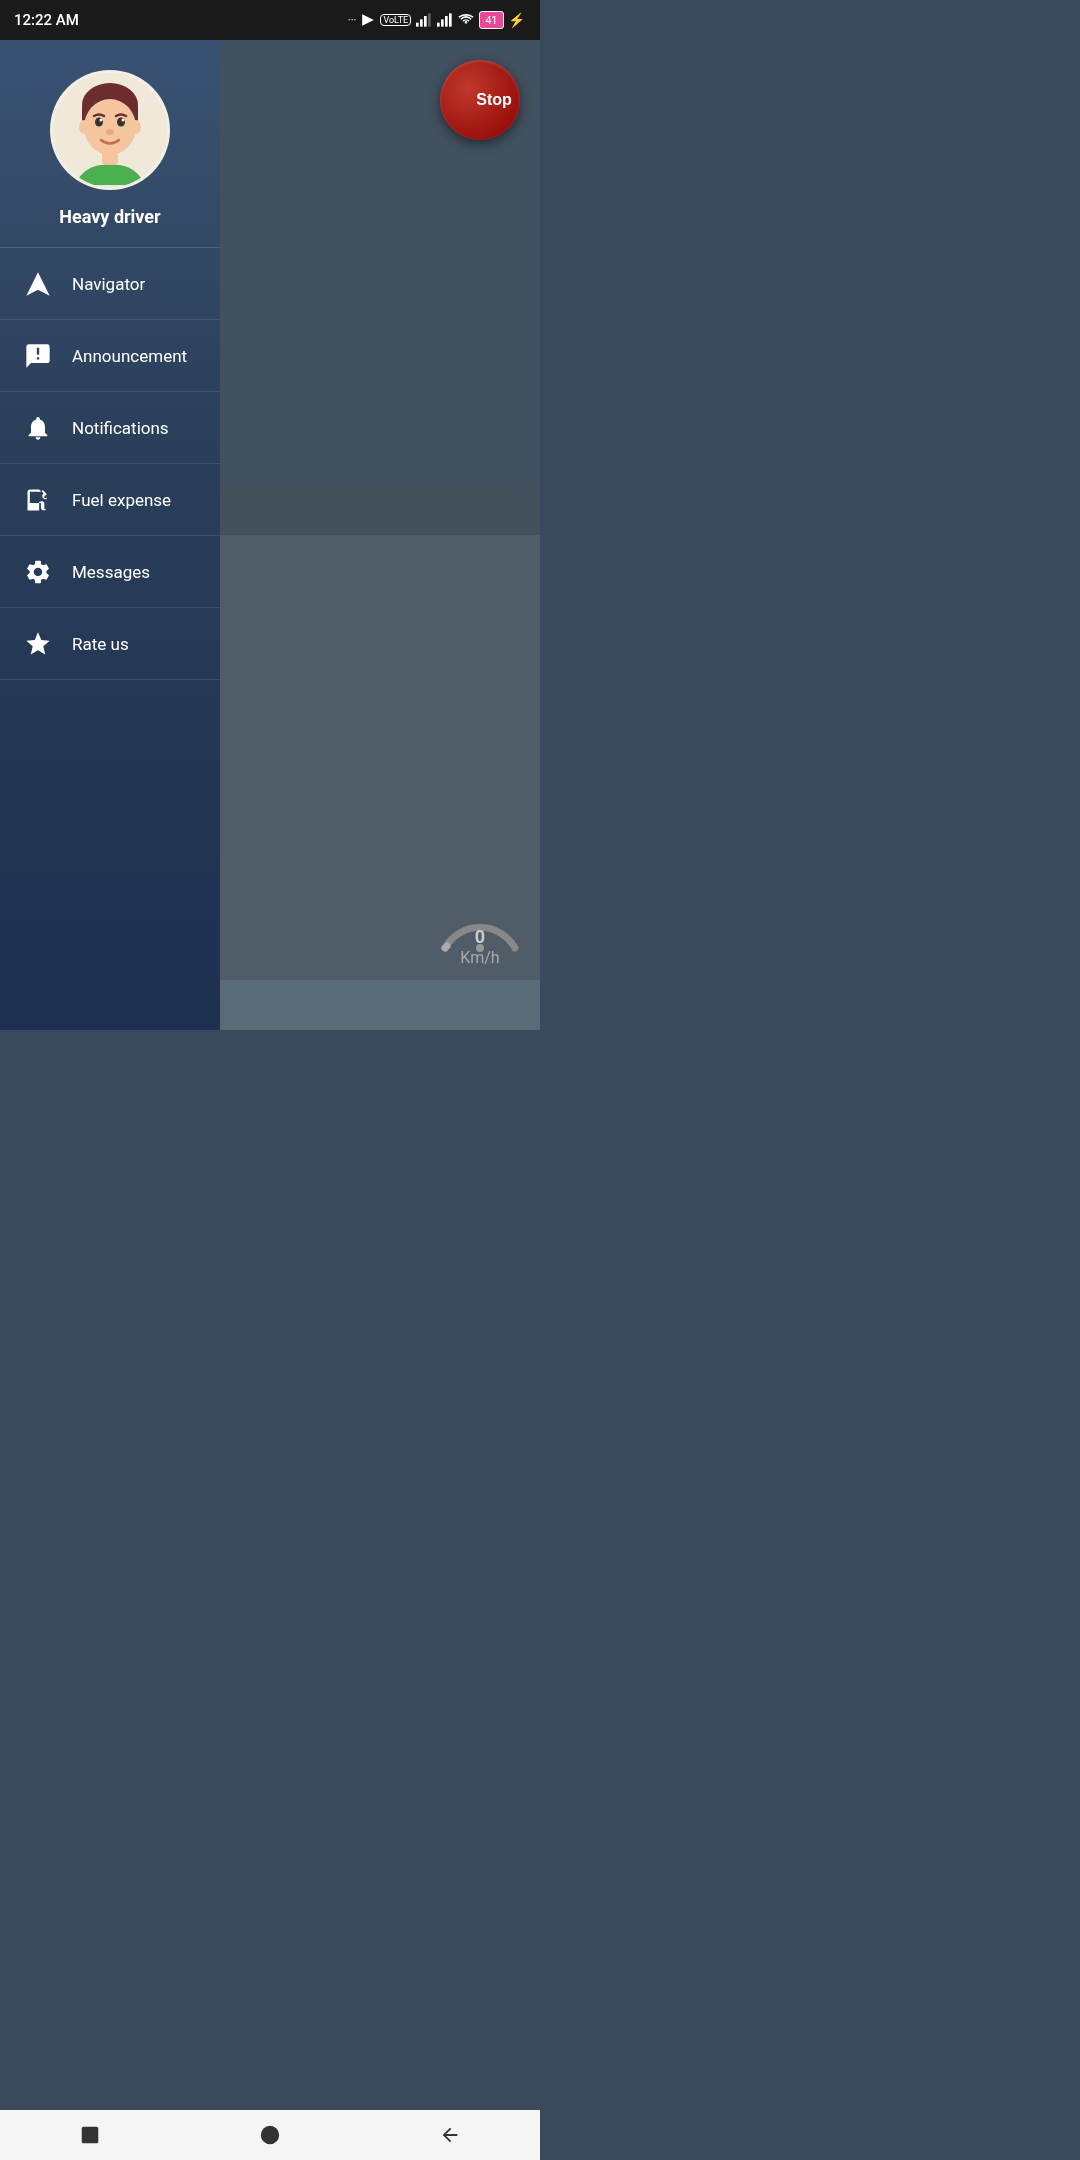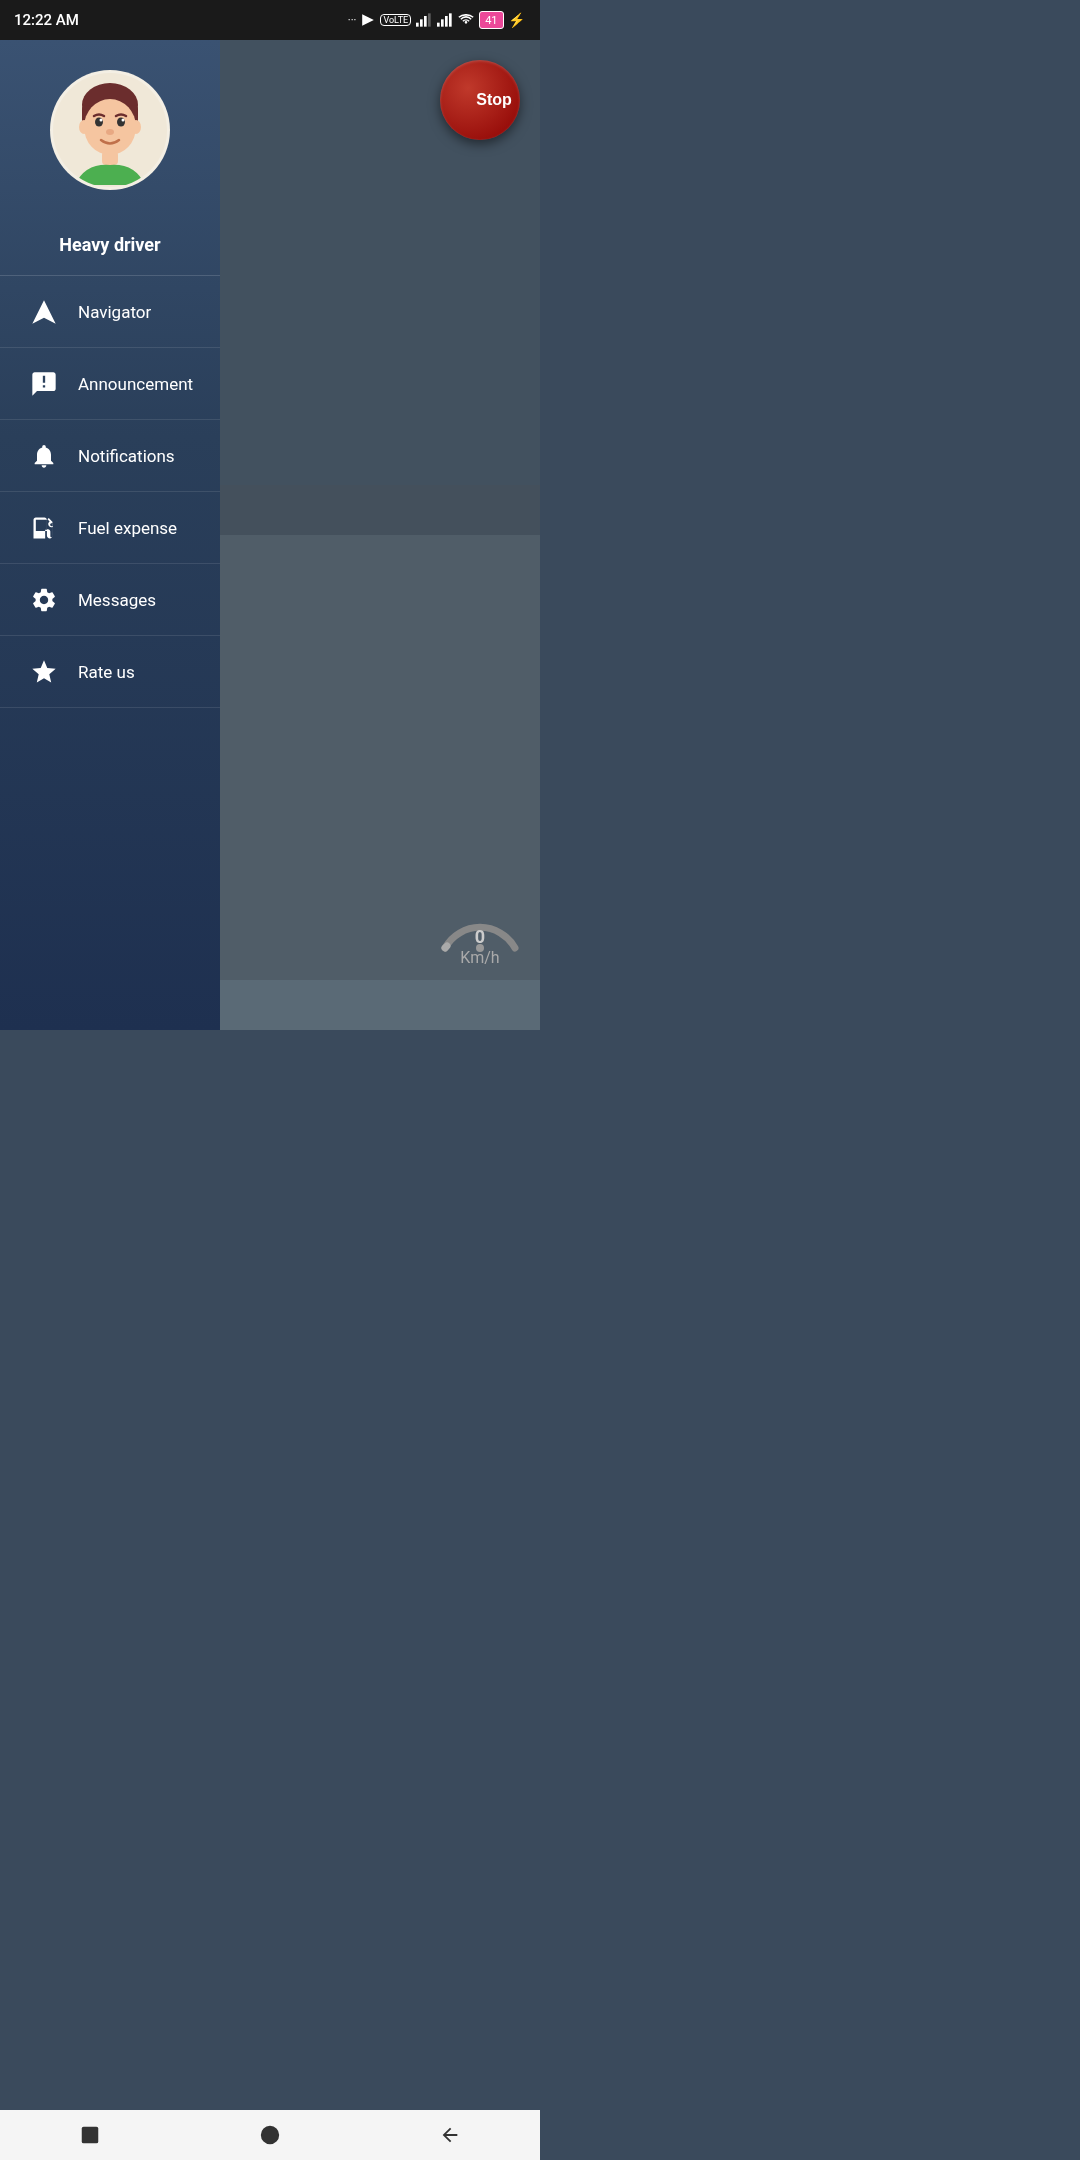--- a/index.html
+++ b/index.html
@@ -59,21 +59,20 @@
       z-index: 10;
       flex-shrink: 0;
     }
 
     .profile-section {
       display: flex;
       flex-direction: column;
       align-items: center;
       padding: 30px 20px 20px;
       border-bottom: 1px solid rgba(255,255,255,0.15);
-      gap: 28px;
     }
 
     .avatar-container {
       width: 120px;
       height: 120px;
       border-radius: 50%;
       background: #f0e8d8;
       overflow: hidden;
       display: flex;
       align-items: center;
@@ -98,21 +97,21 @@
     
     .menu-list {
       flex: 1;
       display: flex;
       flex-direction: column;
     }
 
     .menu-item {
       display: flex;
       align-items: center;
-      padding: 0 26px;
+      padding: 0 20px;
       height: 72px;
       border-bottom: 1px solid rgba(255,255,255,0.1);
       cursor: pointer;
       transition: background 0.2s;
     }
 
     .menu-icon {
       width: 36px;
       height: 36px;
       display: flex;

